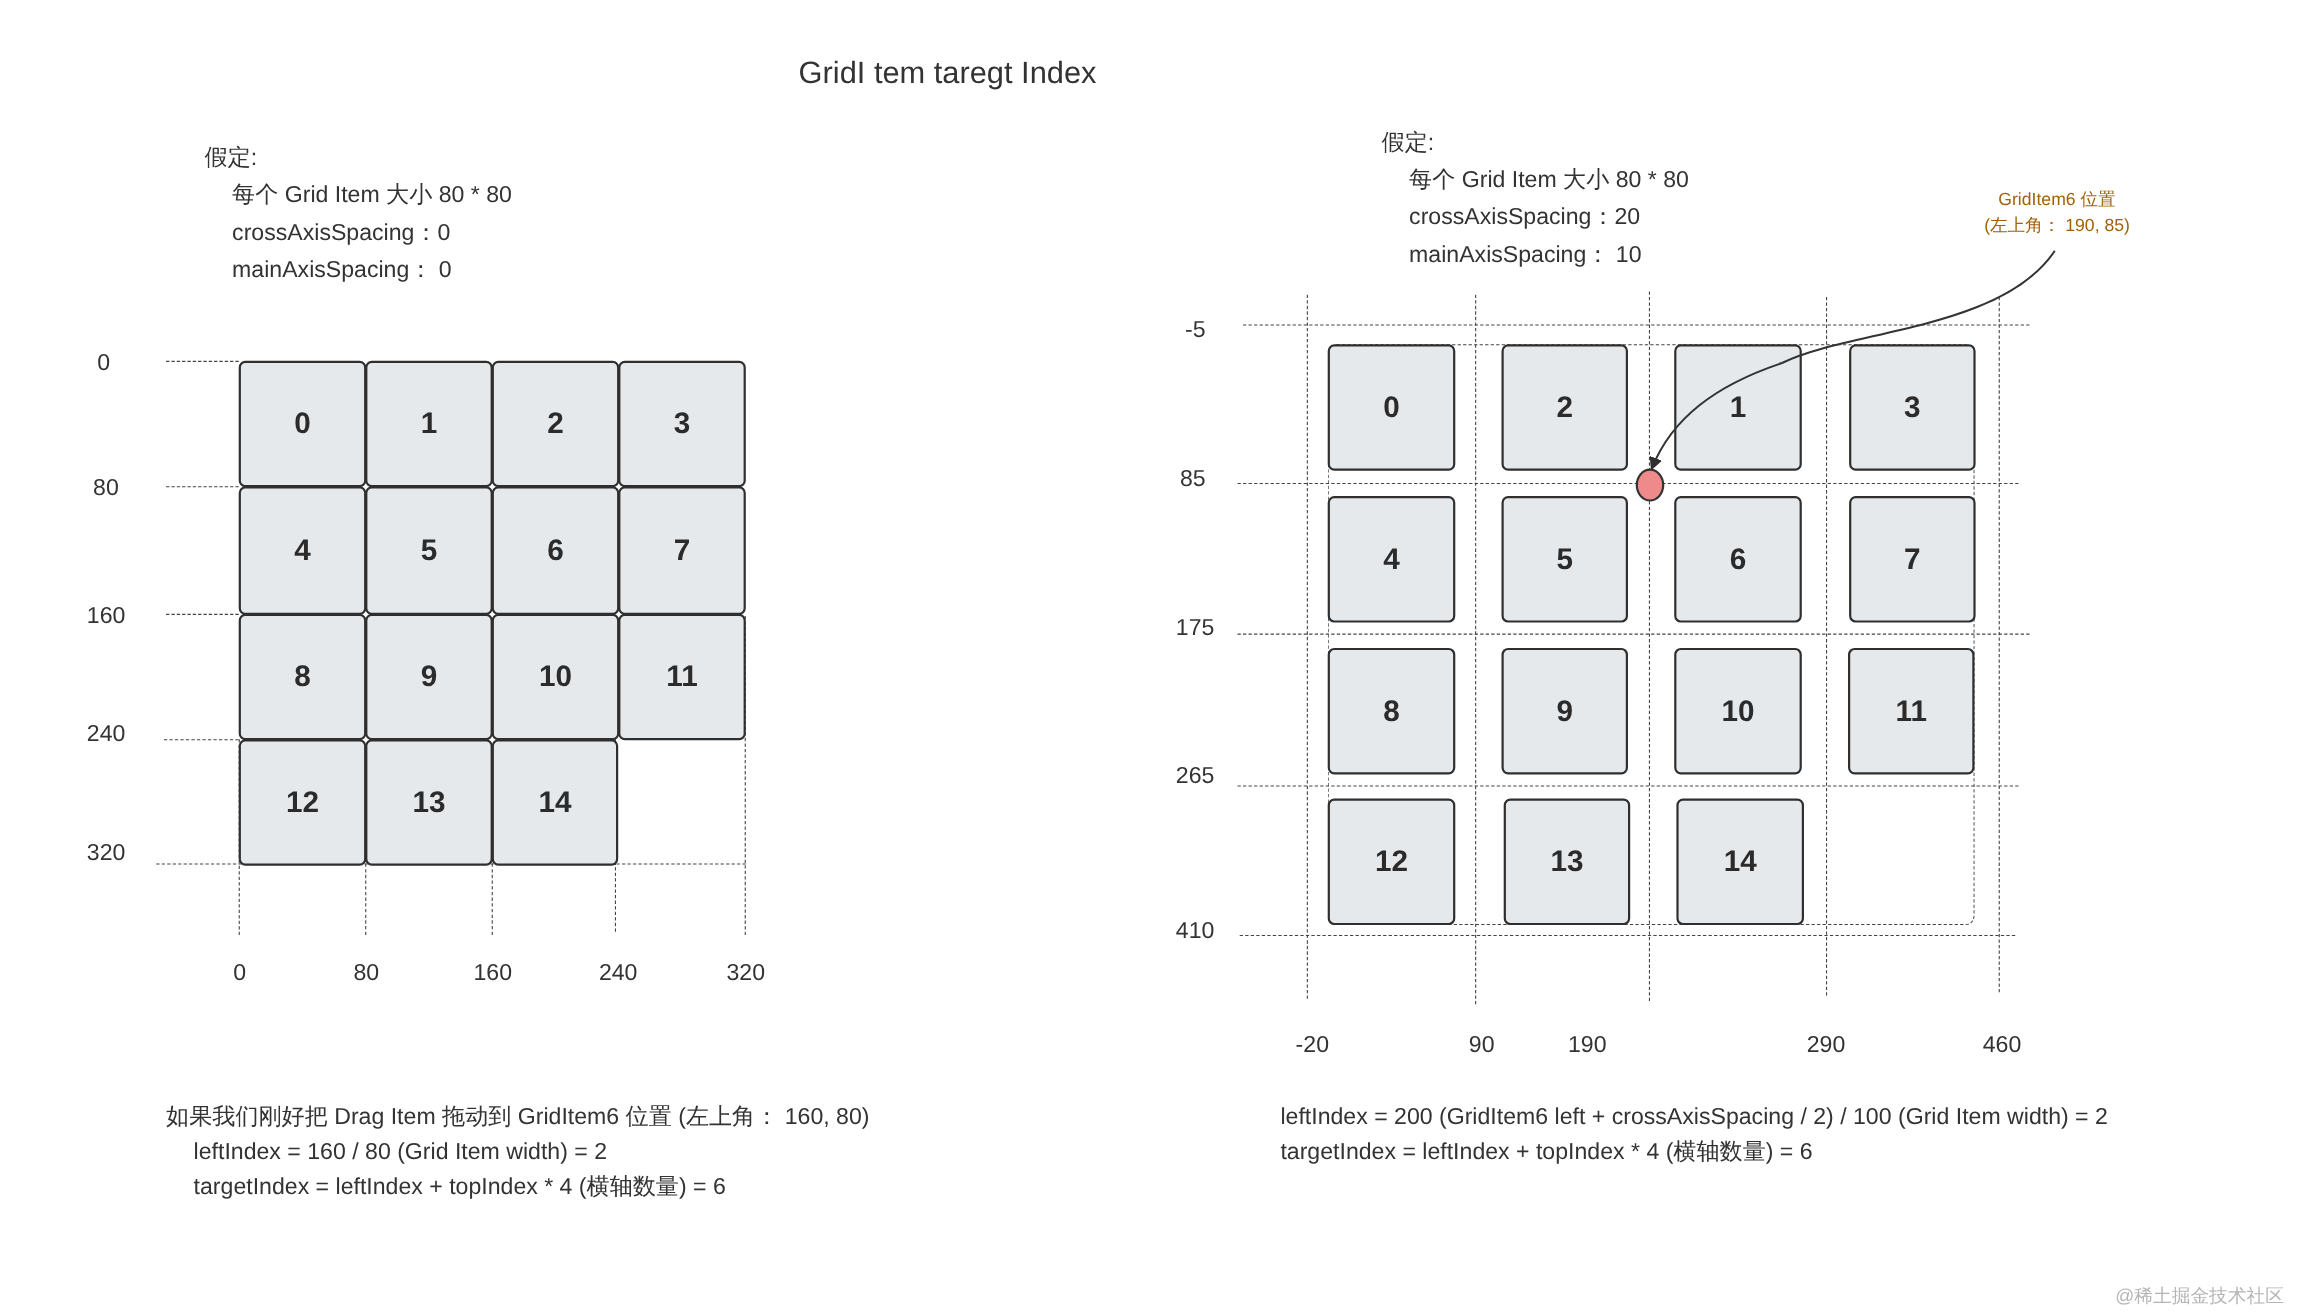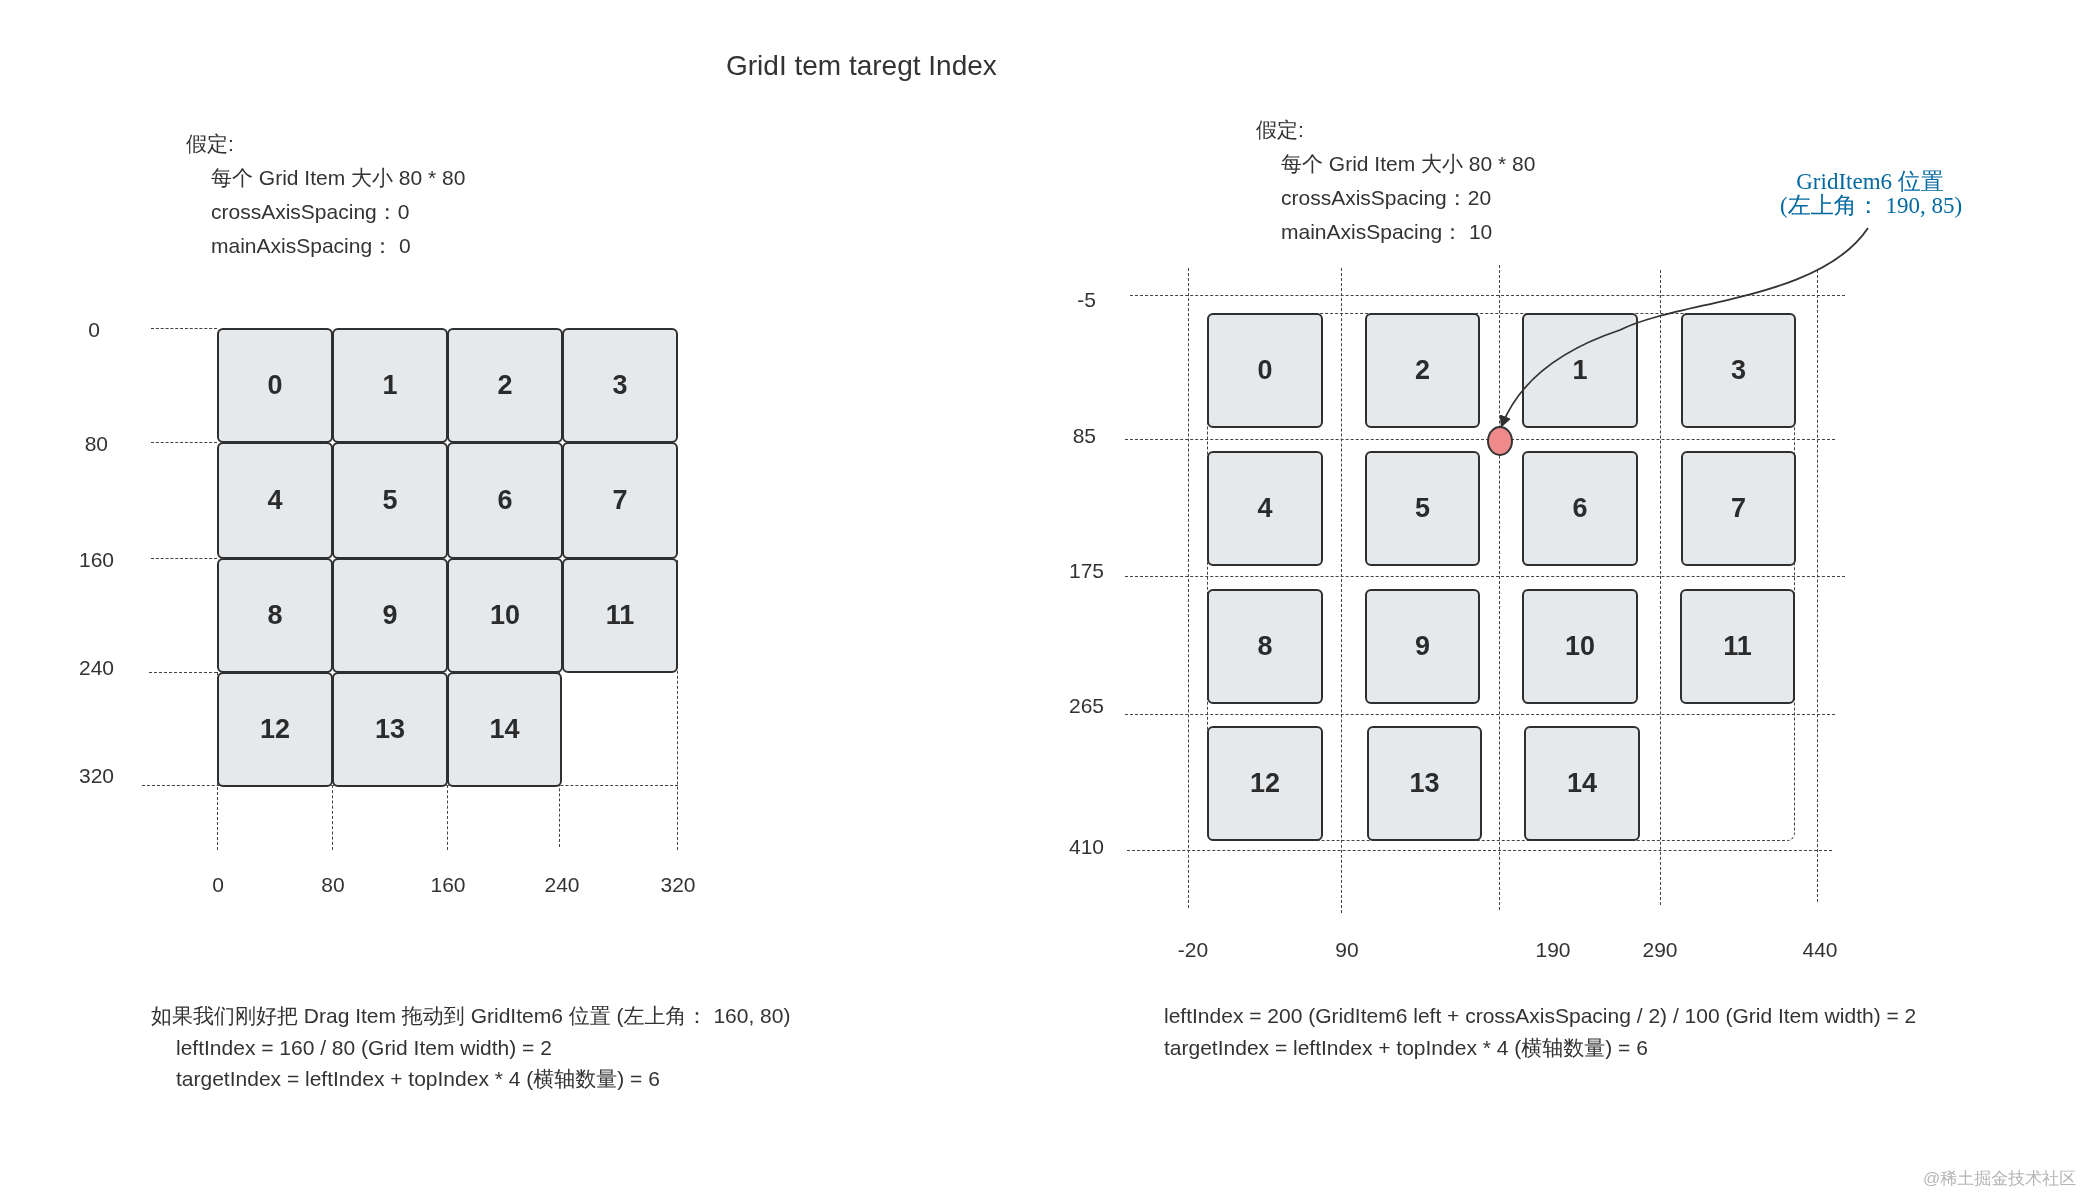--- a/index.html
+++ b/index.html
@@ -15,21 +15,21 @@
   .hline { position: absolute; height: 0; border-top: 1.6px dashed #444; }
   .vline { position: absolute; width: 0; border-left: 1.6px dashed #444; }
   .cell { position: absolute; box-sizing: border-box; background: #e6e9ec;
           border: 2.5px solid #2f2f2f; border-radius: 6px;
           display: flex; align-items: center; justify-content: center;
           font-weight: bold; font-size: 27px; color: #2b2b2b; }
   .container-outline { position: absolute; box-sizing: border-box;
           border: 1.6px dashed #444; border-radius: 8px; }
   .dot { position: absolute; width: 26px; height: 30px; border-radius: 50%;
          background: #ee8a8a; border: 2px solid #333; box-sizing: border-box; }
-  .callout { font-size: 23px; line-height: 24px; text-align: center; white-space: nowrap; color: #0369a1; font-family: Liberation Serif, serif; }
+  .callout { font-size: 16px; line-height: 24px; text-align: center; white-space: nowrap; color: #a16207; }
   .watermark { font-size: 17px; color: #b5b5b5; white-space: nowrap; }
   svg.overlay { position: absolute; left: 0; top: 0; pointer-events: none; }
 </style>
 </head>
 <body>
 
 <div class="abs title" style="left:726px; top:50px;">GridI tem taregt Index</div>
 
 <div class="abs note" style="left:186px; top:127px;">
   <div>假定:</div>
@@ -144,22 +144,22 @@
       <path d="M0,0 L12,6 L0,12 Z" fill="#2f2f2f"></path>
     </marker>
   </defs>
   <path d="M1868,228 C1820,300 1680,300 1620,330 C1560,350 1520,380 1502,425" fill="none" stroke="#333" stroke-width="1.8" marker-end="url(#arrowhead)"></path>
 </svg>
 
 <div class="dot" style="left:1487px; top:426px;"></div>
 
 <div class="abs axis-label x" style="left:1193px; top:938px;">-20</div>
 <div class="abs axis-label x" style="left:1347px; top:938px;">90</div>
-<div class="abs axis-label x" style="left:1553px; top:938px;">190</div>
+<div class="abs axis-label x" style="left:1443px; top:938px;">190</div>
 <div class="abs axis-label x" style="left:1660px; top:938px;">290</div>
-<div class="abs axis-label x" style="left:1820px; top:938px;">440</div>
+<div class="abs axis-label x" style="left:1820px; top:938px;">460</div>
 
 <div class="abs note" style="left:1139px; top:1000px; line-height:31.5px;">
   <div class="indent">leftIndex = 200 (GridItem6  left + crossAxisSpacing / 2) / 100 (Grid Item width) = 2</div>
   <div class="indent">targetIndex = leftIndex + topIndex * 4 (横轴数量) = 6</div>
 </div>
 
 <div class="abs watermark" style="left:1923px; top:1167px;">@稀土掘金技术社区</div>
 
 </body></html>

